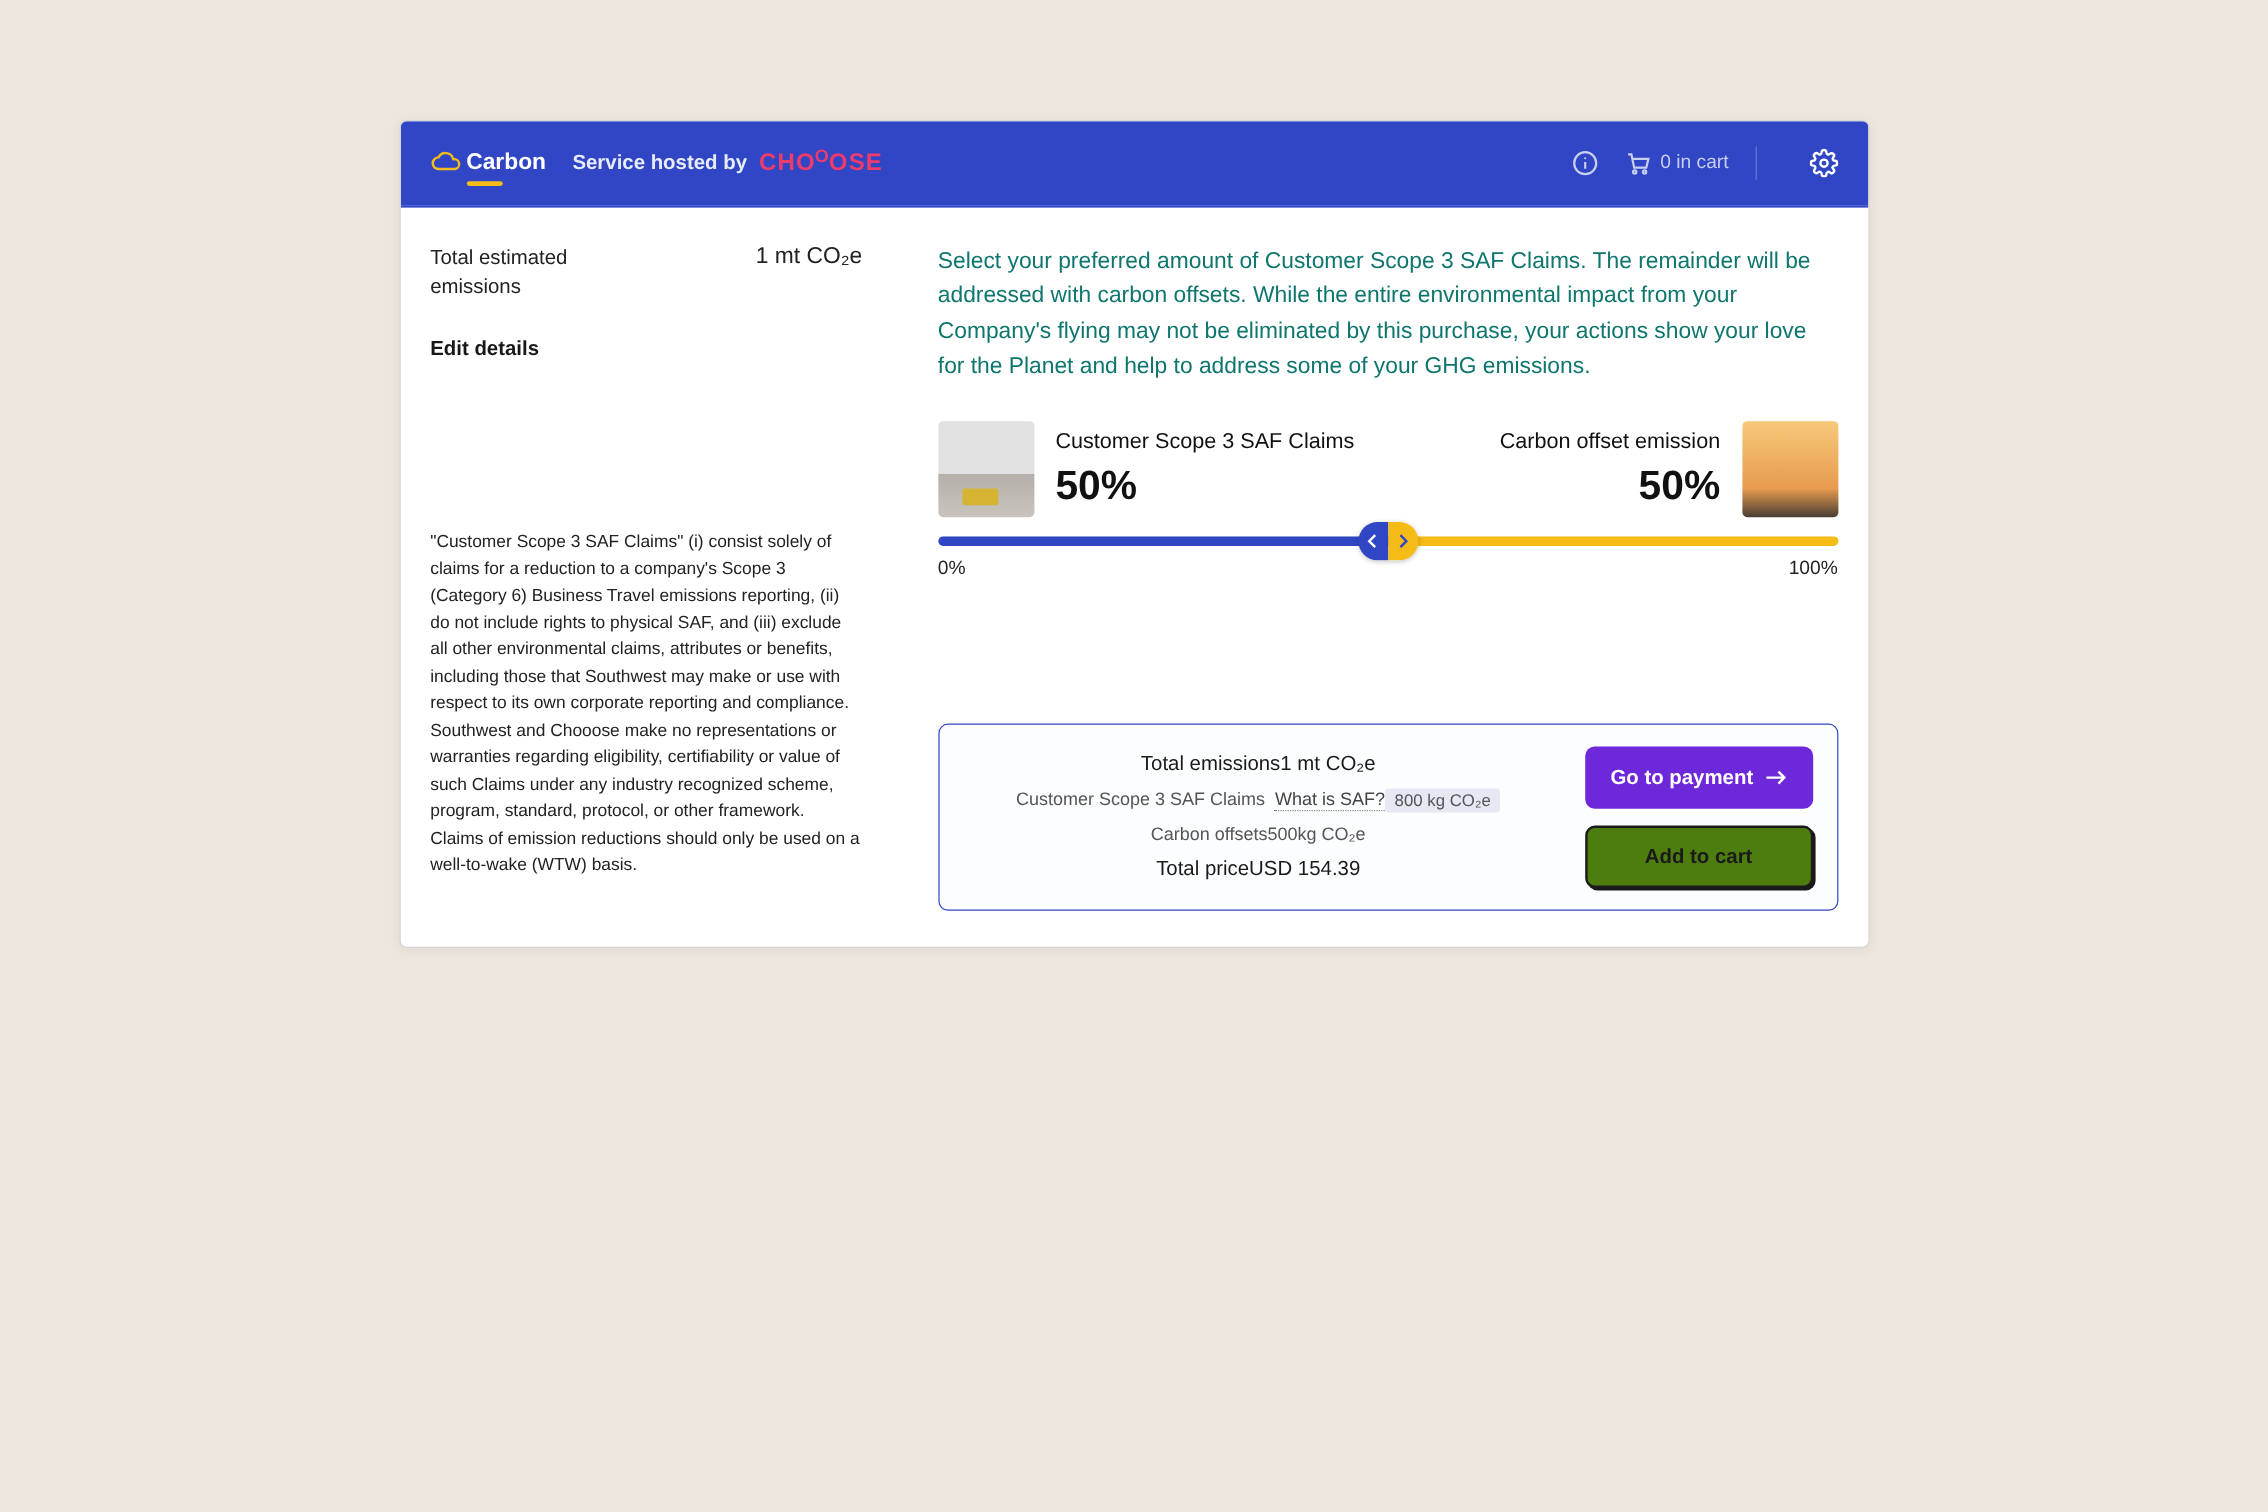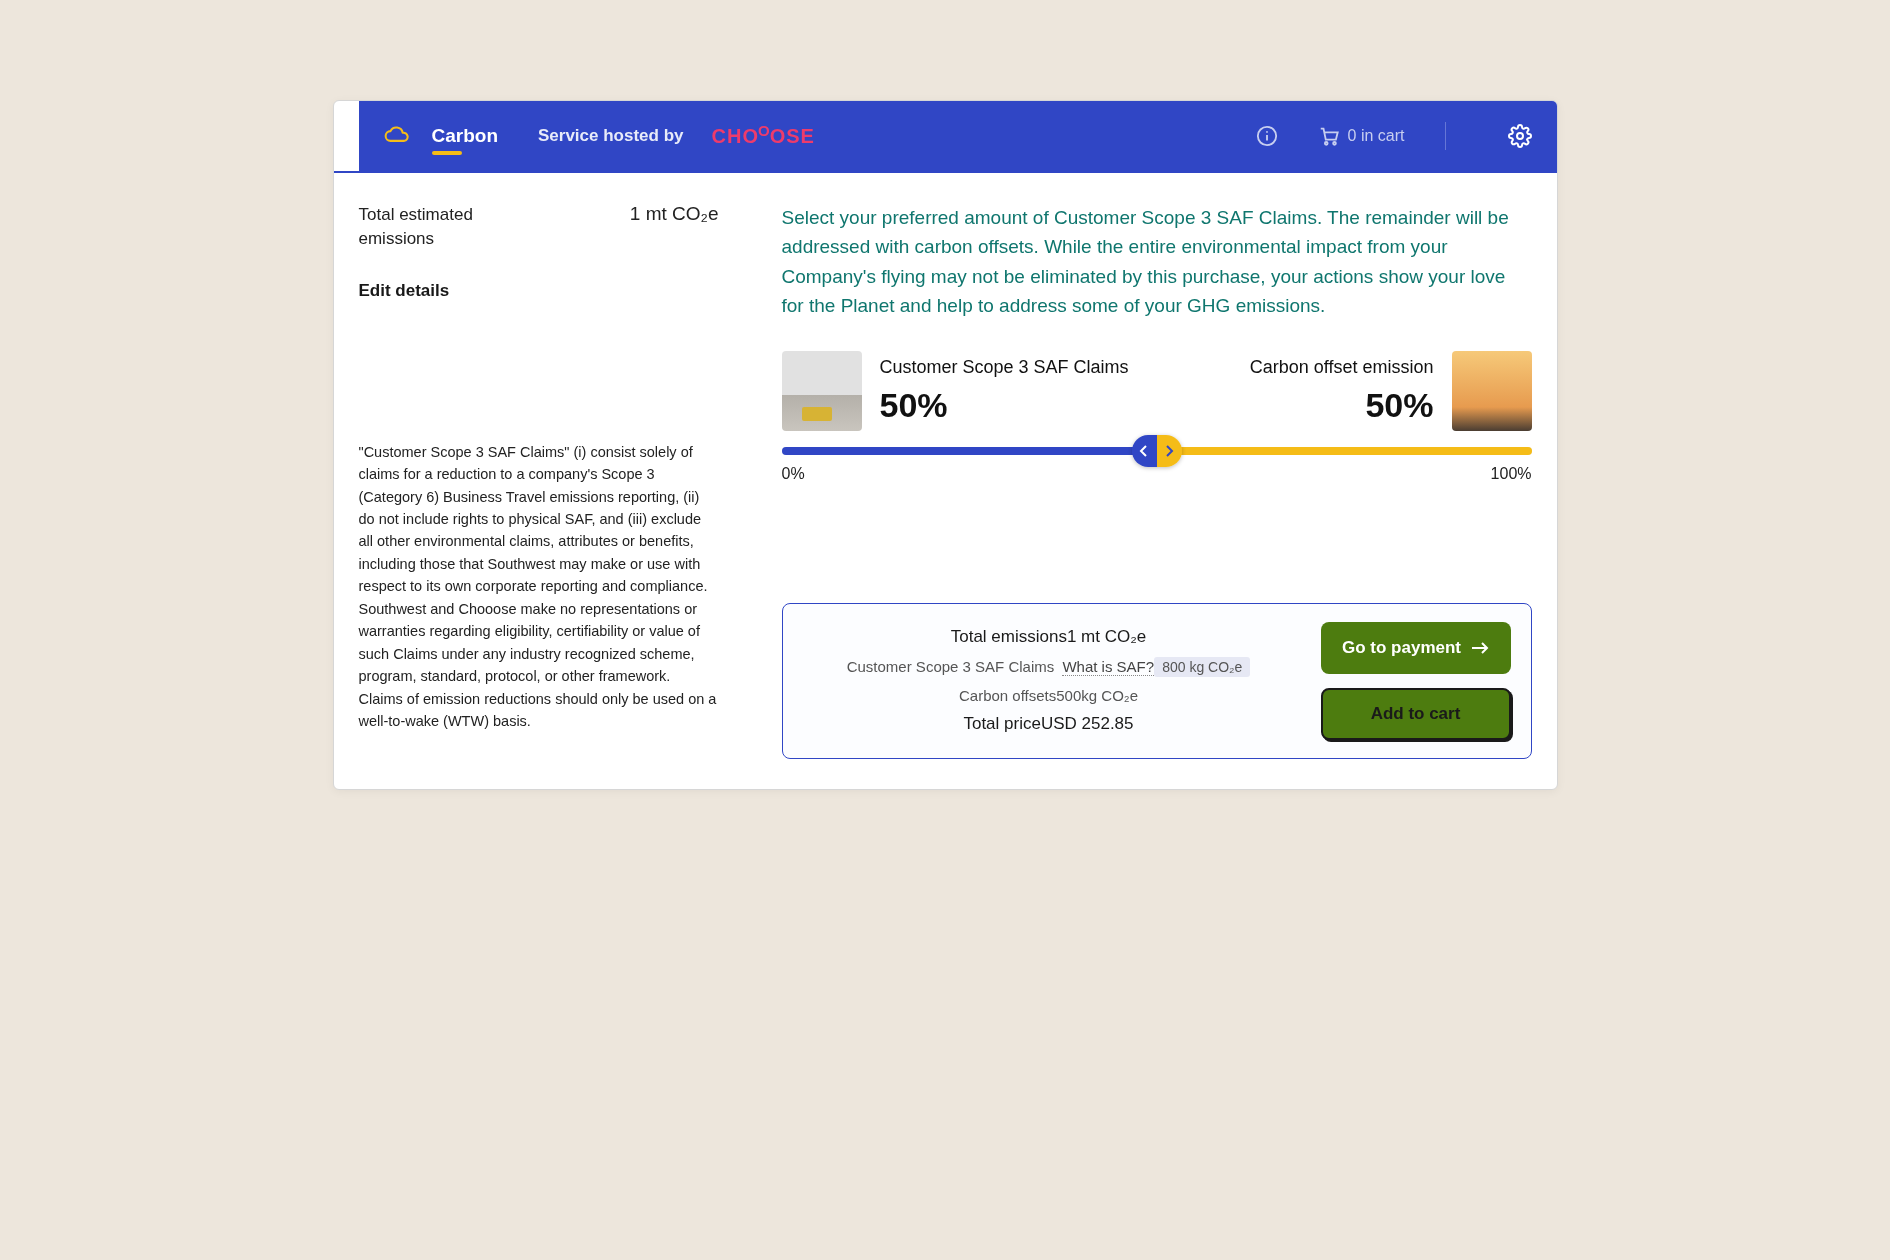--- a/index.html
+++ b/index.html
@@ -24,22 +24,21 @@
     overflow: hidden;
   }
   
   .header {
     background: #3046c5;
     color: #fff;
     display: flex;
     align-items: center;
     padding: 0 25px;
     height: 70px;
-    gap: 22px;
-    margin-left: 25px;
+    gap: 4px;
   }
   .cloud-icon { width: 26px; height: 20px; }
   .brand { font-weight: 700; font-size: 19px; position: relative; }
   .brand::after {
     content: ""; position: absolute; left: 0; bottom: -8px;
     width: 30px; height: 4px; background: #f5bc17; border-radius: 2px;
   }
   .hosted { font-size: 17px; margin-left: 18px; font-weight: 600; color: #e8ebf9; }
   .chooose { color:#ee3b6b; font-weight:800; font-size:20px; letter-spacing:1px; margin-left:6px; display:inline-flex; align-items:center; }
   .chooose .o-up { position:relative; top:-6px; font-size:15px; margin:0 -1px; }
@@ -94,21 +93,21 @@
     padding:18px 20px; display:flex; gap:26px; align-items:stretch;
     background:#fcfdff;
   }
   .summary-table { flex:1; font-size:17px; }
   .srow { display:flex; justify-content:center; align-items:center; padding:5px 0; }
   .srow.small { font-size:15px; color:#555; }
   .whatis { color:#444; border-bottom:1px dotted #888; cursor:help; margin-left:4px;}
   .pill { background:#e6e8f4; padding:2px 8px; border-radius:3px; font-size:14px; }
   .btns { display:flex; flex-direction:column; gap:14px; width:190px; }
   .btn { height:52px; border-radius:8px; font-weight:700; font-size:17px; display:flex; align-items:center; justify-content:center; gap:10px; cursor:pointer; }
-  .btn.primary { background:#4d7c0f; color:#fff; border:none; }
+  .btn.primary { background:#6d28d9; color:#fff; border:none; }
   .btn.secondary { background:#4d7c0f; color:#1a1a1a; border:2px solid #1a1a1a; box-shadow: 2px 2px 0 #1a1a1a; }
 </style>
 </head>
 <body>
 
 <div class="card">
 
   <div class="header">
     <svg class="cloud-icon" viewBox="0 0 32 24">
       <path d="M25 18H8a6 6 0 010-12 8 8 0 0115 2 5 5 0 012 10z" fill="none" stroke="#f5bc17" stroke-width="2.5" stroke-linejoin="round"></path>
@@ -208,21 +207,21 @@
               <span class="whatis">What is SAF?</span>
             </span>
             <span class="pill">800 kg CO₂e</span>
           </div>
           <div class="srow small">
             <span>Carbon offsets</span>
             <span>500kg CO₂e</span>
           </div>
           <div class="srow">
             <span>Total price</span>
-            <span>USD 252.85</span>
+            <span>USD 154.39</span>
           </div>
         </div>
         <div class="btns">
           <button class="btn primary">
             <span>Go to payment</span>
             <svg width="18" height="14" viewBox="0 0 18 14">
                 <path d="M1 7h15M11 2l5 5-5 5" fill="none" stroke="#fff" stroke-width="2"></path>
               </svg>
           </button>
           <button class="btn secondary">

